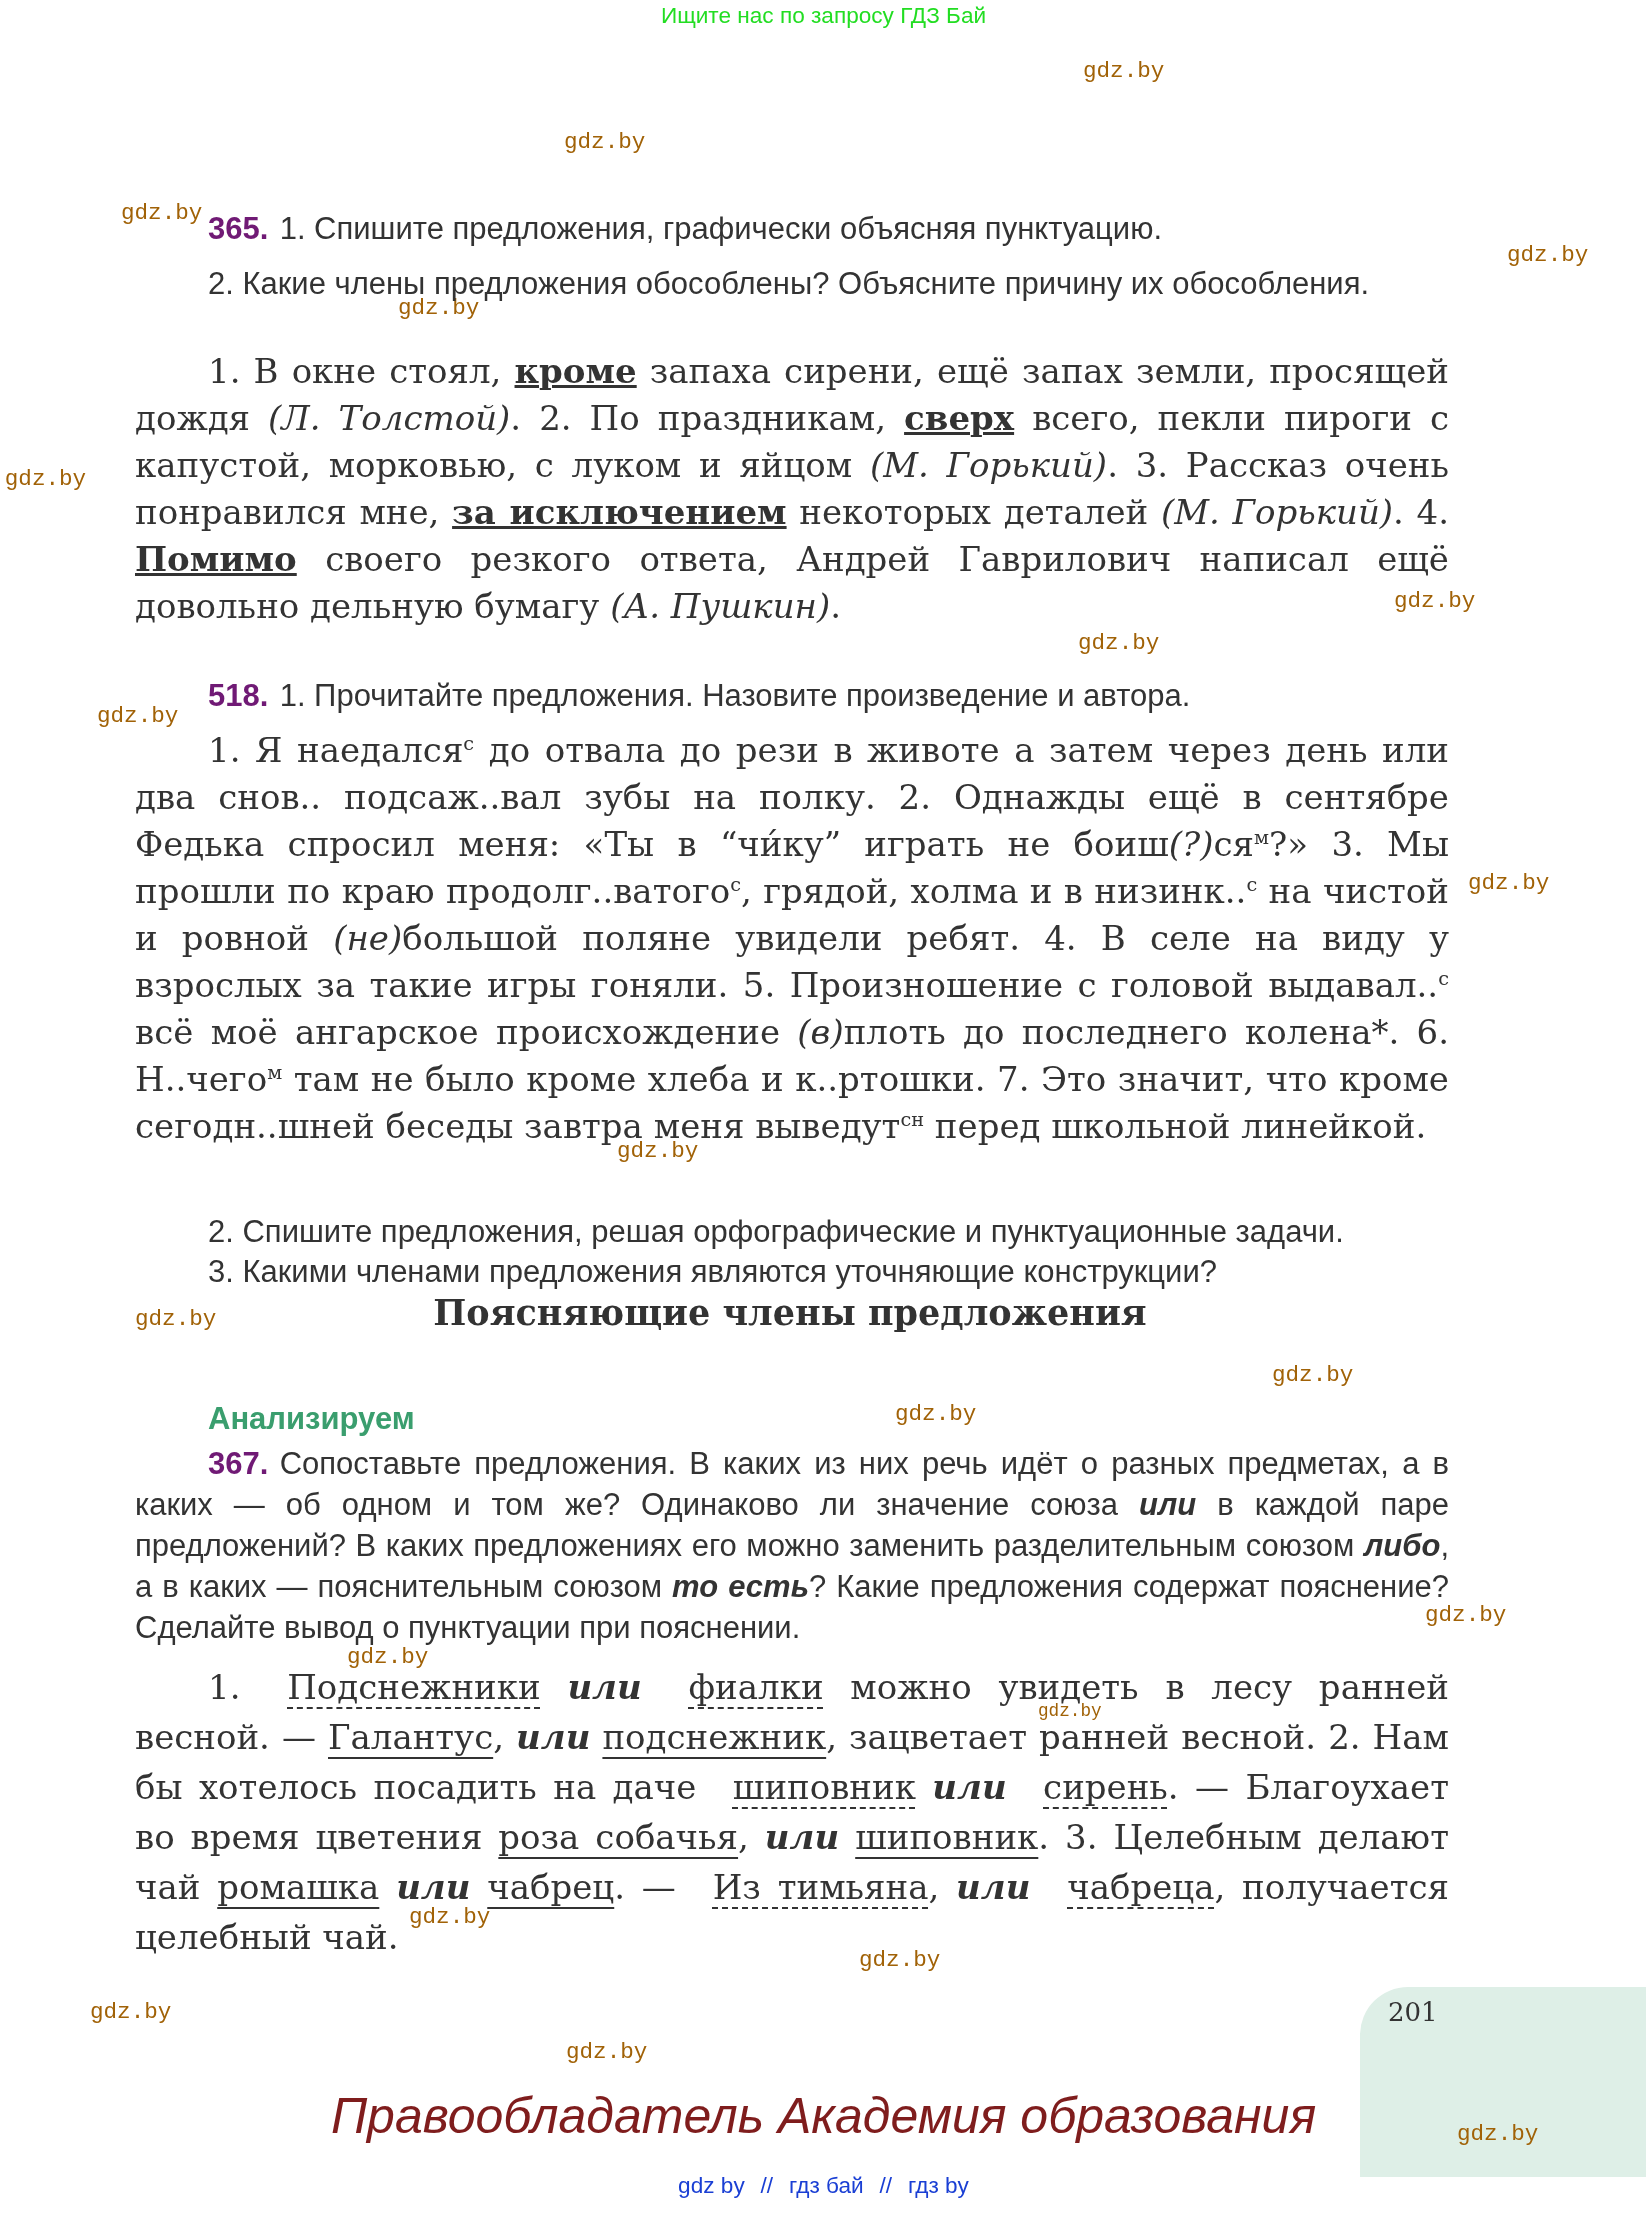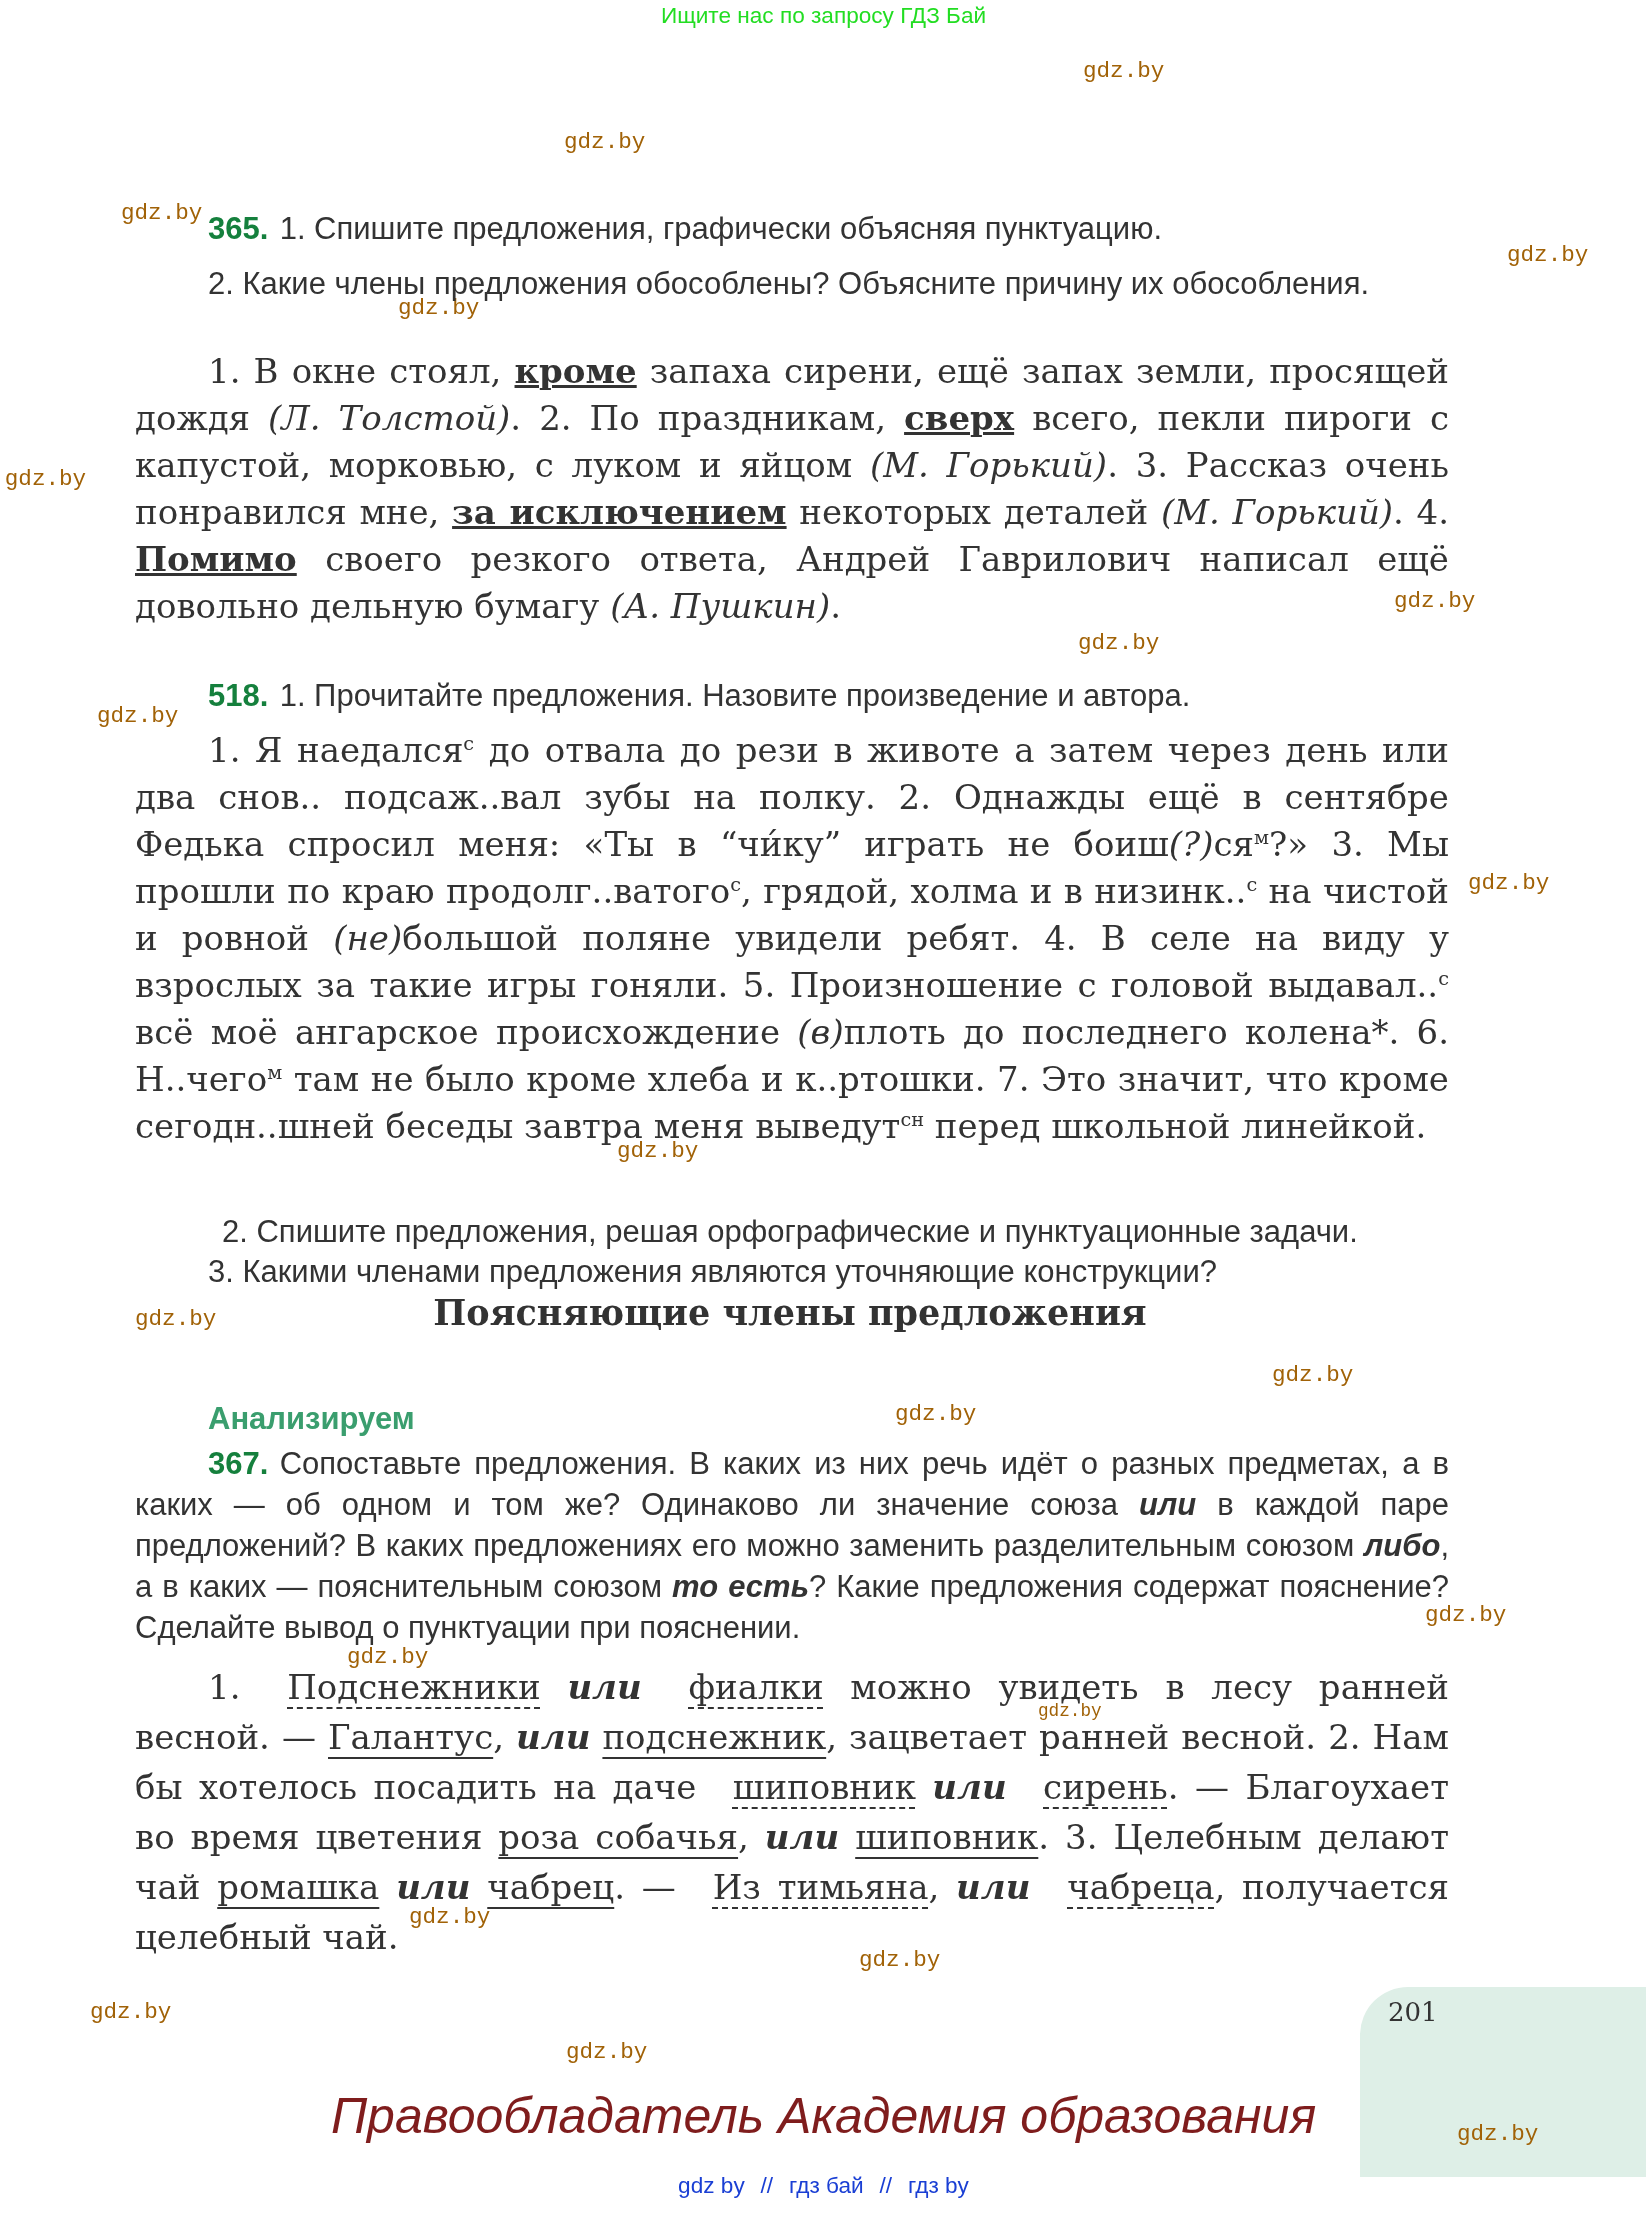--- a/index.html
+++ b/index.html
@@ -3,21 +3,21 @@
 <meta charset="utf-8">
 <style>
   html, body { margin: 0; padding: 0; background: #ffffff; }
   body { width: 1647px; height: 2216px; position: relative; overflow: hidden; color: #333333; }
   .sans { font-family: "Liberation Sans", "DejaVu Sans", sans-serif; }
   .serif { font-family: "DejaVu Serif", "Liberation Serif", serif; }
   .abs { position: absolute; }
   .wm { position: absolute; font-family: Liberation Mono, monospace; font-size: 22.6px; color: #a16207; }
   .top-banner { left: 0; width: 1647px; top: 3.2px; text-align: center; font-size: 22.6px; color: #22dd22; }
   .task { left: 135px; width: 1314px; font-size: 31px; line-height: 41px; }
-  .task .num { color: #15803d; font-weight: bold; margin-right: 11.3px; }
+  .task .num { color: #701a75; font-weight: bold; margin-right: 11.3px; }
   .indent { text-indent: 73px; }
   .body-text { left: 135px; width: 1314px; font-size: 34px; line-height: 47px; text-align: justify; text-align-last: left; }
   .body-text .ind { display: inline-block; width: 73px; }
   b.kw { font-weight: bold; text-decoration: underline; }
   i.src { font-style: italic; }
   sup { font-size: 19.3px; line-height: 0; vertical-align: super; }
   .heading { left: 0; width: 1580px; top: 1292px; text-align: center; font-size: 35px; font-weight: bold; }
   .green-head { left: 208px; top: 1401px; font-size: 31px; font-weight: bold; color: #3a9e6e; }
   .ili { font-style: italic; font-weight: bold; }
   .u-solid { text-decoration: underline; text-decoration-thickness: 1.6px; text-underline-offset: 8px; }
@@ -65,21 +65,21 @@
 </div>
 
 <div class="abs sans task" style="top:675px;left:208px;width:1241px">
   <span class="num">518.</span><span>1. Прочитайте предложения. Назовите произведение и автора.</span>
 </div>
 
 <div class="abs serif body-text" style="top:727px">
   <span class="ind"></span><span>1. Я наедался</span><sup>с</sup><span> до отвала до рези в животе а затем через день или два снов.. подсаж..вал зубы на полку. 2. Однажды ещё в сентябре Федька спросил меня: «Ты в “чи́ку” играть не боиш</span><i>(?)</i><span>ся</span><sup>м</sup><span>?» 3. Мы прошли по краю продолг..ватого</span><sup>с</sup><span>, грядой, холма и в низинк..</span><sup>с</sup><span> на чистой и ровной </span><i>(не)</i><span>большой поляне увидели ребят. 4. В селе на виду у взрослых за такие игры гоняли. 5. Произношение с головой выдавал..</span><sup>с</sup><span> всё моё ангарское происхождение </span><i>(в)</i><span>плоть до последнего колена*. 6. Н..чего</span><sup>м</sup><span> там не было кроме хлеба и к..ртошки. 7. Это значит, что кроме сегодн..шней беседы завтра меня выведут</span><sup>сн</sup><span> перед школьной линейкой.</span>
 </div>
 
-<div class="abs sans task" style="top:1211px;left:222px;width:1257px">2. Спишите предложения, решая орфографические и пунктуационные задачи.</div>
+<div class="abs sans task" style="top:1211px;left:208px;width:1257px">2. Спишите предложения, решая орфографические и пунктуационные задачи.</div>
 <div class="abs sans task" style="top:1251px;left:208px;width:1257px">3. Какими членами предложения являются уточняющие конструкции?</div>
 
 <div class="abs serif heading">Поясняющие члены предложения</div>
 <div class="abs sans green-head">Анализируем</div>
 
 <div class="abs sans task" style="top:1443px;text-indent:73px;text-align:justify">
   <span class="num">367.</span><span>Сопоставьте предложения. В каких из них речь идёт о разных предметах, а в каких — об одном и том же? Одинаково ли значение союза </span><b class="ili">или</b><span> в каждой паре предложений? В каких предложениях его можно заменить разделительным союзом </span><b class="ili">либо</b><span>, а в каких — пояснительным союзом </span><b class="ili">то есть</b><span>? Какие предложения содержат пояснение? Сделайте вывод о пунктуации при пояснении.</span>
 </div>
 
 <div class="abs serif body-text" style="top:1662px;line-height:50px">

